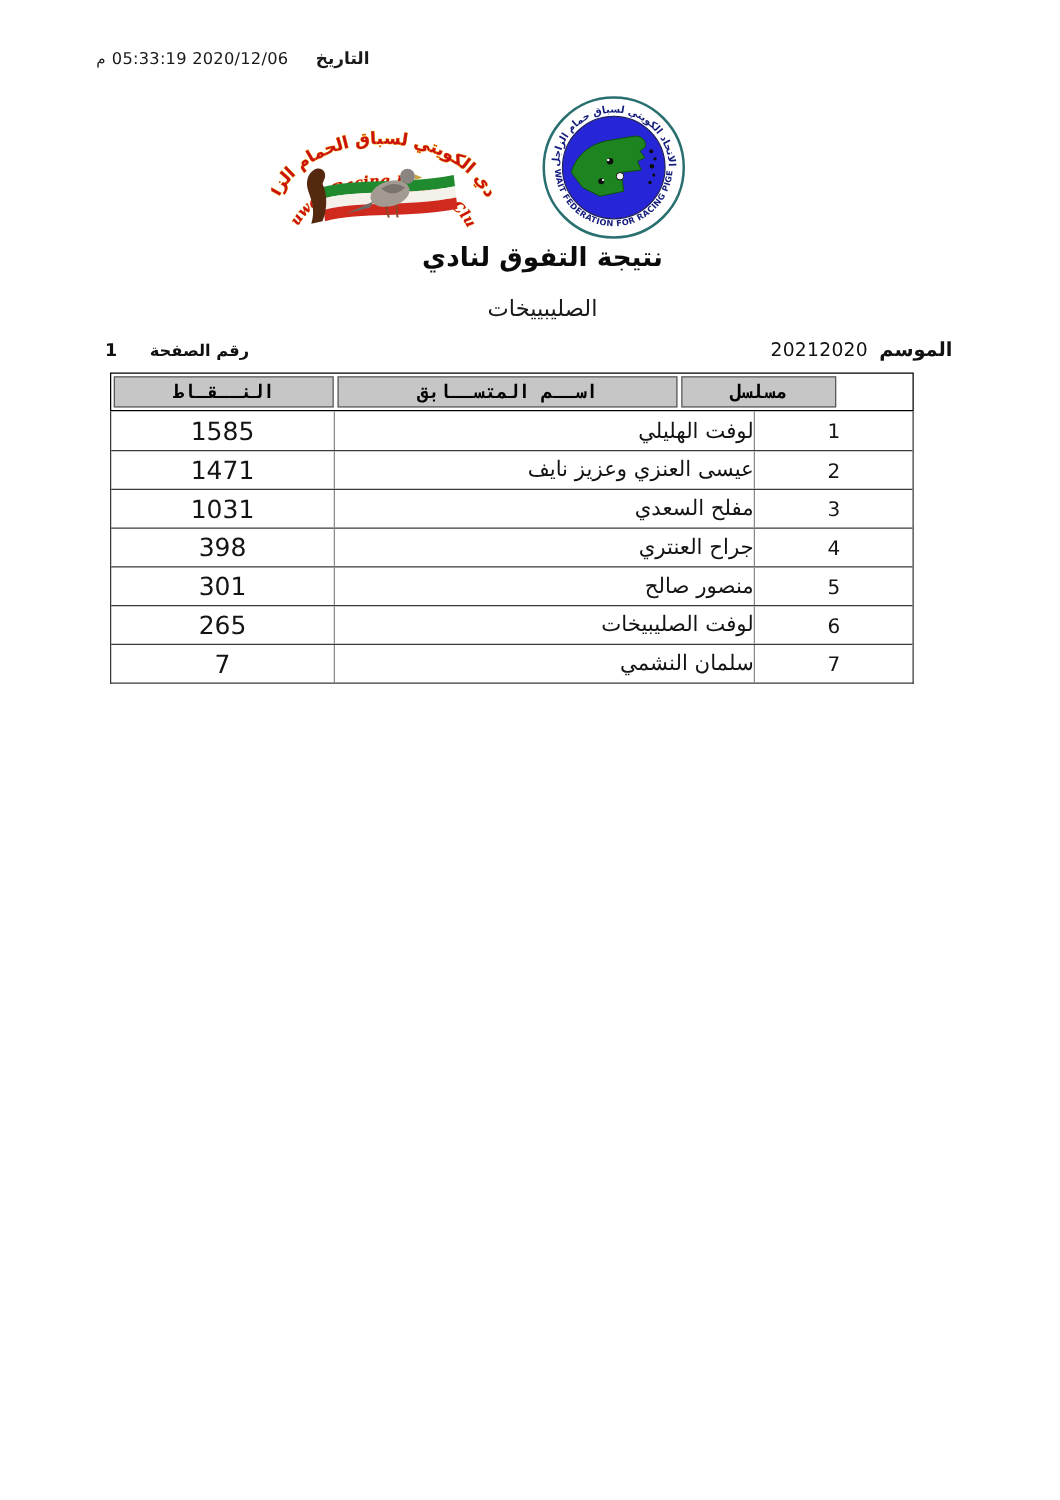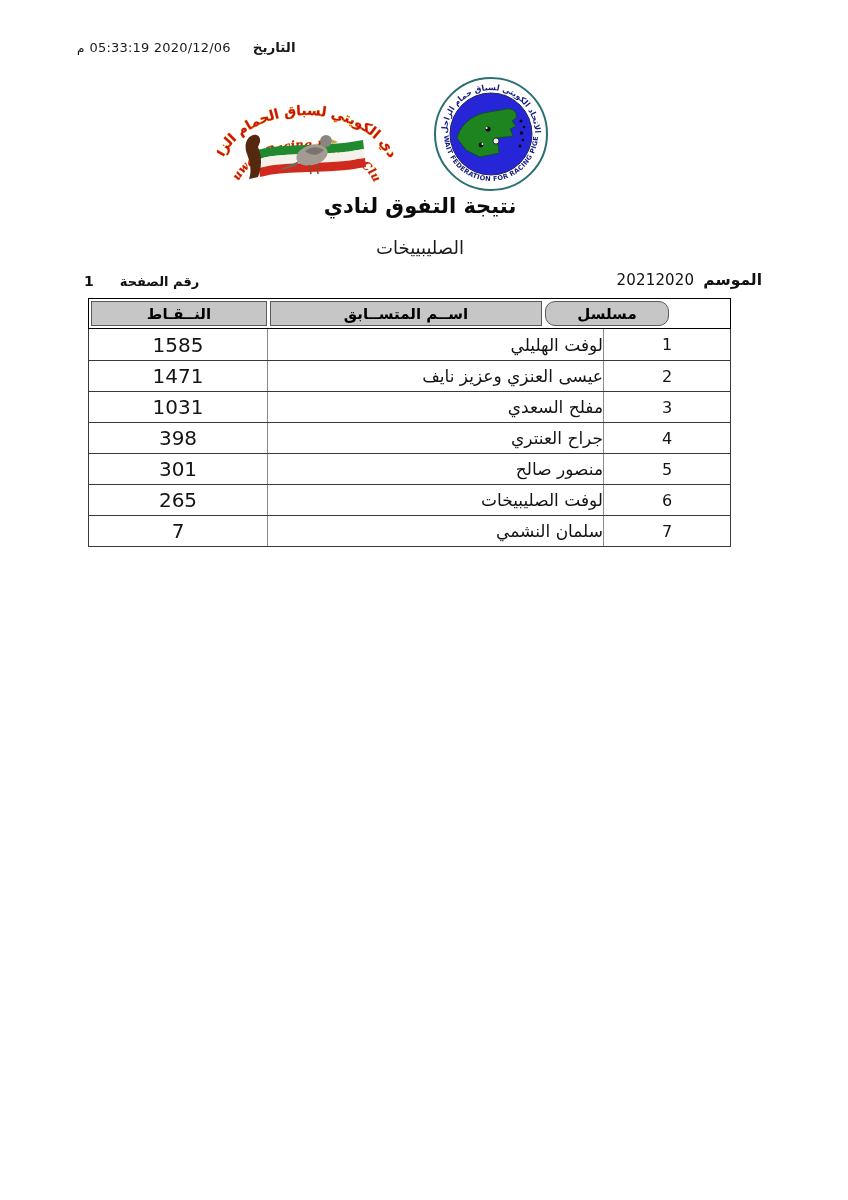--- a/index.html
+++ b/index.html
@@ -19,21 +19,21 @@
   }
   .date-line .meridiem { font-size: 12px; margin-right: 5px; }
   .date-line .datetime { direction: ltr; unicode-bidi: isolate; letter-spacing: 0.2px; text-align: right; }
   .date-line .date-label { font-weight: bold; margin-left: 22px; font-size: 13.5px; }
 
   
   .logo-left { position: absolute; top: 78px; left: 217px; width: 178px; height: 112px; }
   .logo-right { position: absolute; top: 76px; left: 433px; width: 116px; height: 116px; }
 
   
-  .center-line { position: absolute; left: 8px; width: 824px; text-align: center; direction: rtl; }
+  .center-line { position: absolute; left: 22px; width: 824px; text-align: center; direction: rtl; }
   .title-line { top: 194px; font-size: 21px; font-weight: bold; color: #0b0b0b; }
   .subtitle-line { top: 237px; font-size: 18px; color: #1a1a1a; }
 
   
   .season-line {
     position: absolute; top: 271px; right: 86px;
     display: flex; align-items: baseline; gap: 9px; direction: ltr; font-size: 15px; margin-left: 35px;
   }
   .season-line .season-value { letter-spacing: 0.2px; }
   .season-line .season-label { font-weight: bold; font-size: 15.5px; }
@@ -46,25 +46,25 @@
 
   
   .tbl { position: absolute; top: 298px; left: 88px; width: 643px; }
   .thead {
     display: flex; direction: ltr; gap: 3px;
     border: 1px solid #000; background: #fff; padding: 2px; height: 31px;
   }
   .th {
     background: #c6c6c6; border: 1px solid #5a5a5a;
     display: flex; align-items: center; justify-content: center;
-    font-weight: bold; font-size: 15px; color: #000; direction: rtl;
+    font-weight: bold; font-size: 15px; color: #000; direction: rtl; font-family: Liberation Mono, monospace;
   }
   .th-points { width: 176px; }
   .th-name { width: 272px; }
-  .th-serial { width: 124px; border-radius: 10px; }
+  .th-serial { width: 124px; }
 
   .tbody {
     border: 1px solid #3a3a3a; border-top: none; direction: ltr;
   }
   .tr { display: flex; height: 31px; }
   .tr + .tr { border-top: 1px solid #3a3a3a; }
   .td { display: flex; align-items: center; }
   .td-points { width: 178px; justify-content: center; font-size: 20px; color: #141414; }
   .td-name {
     width: 337px; direction: rtl; justify-content: flex-start;

